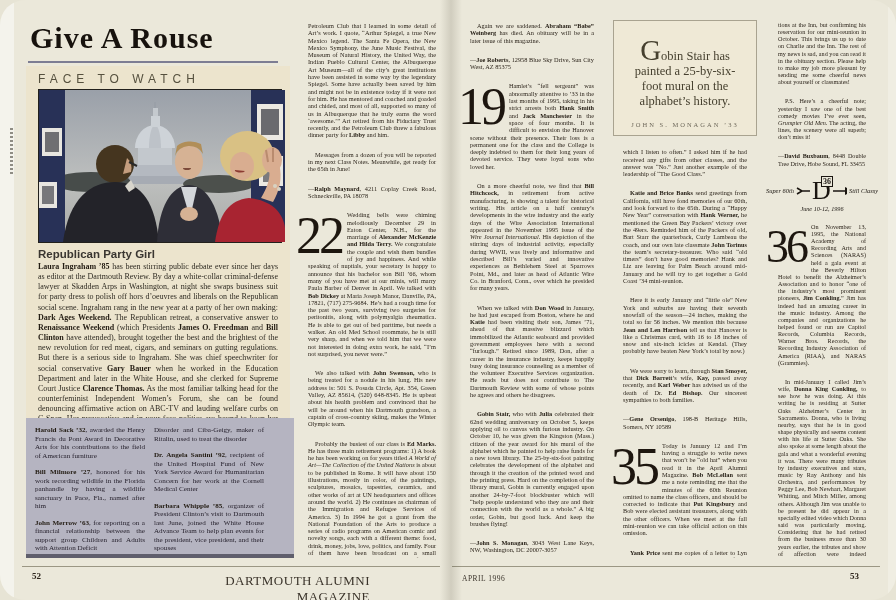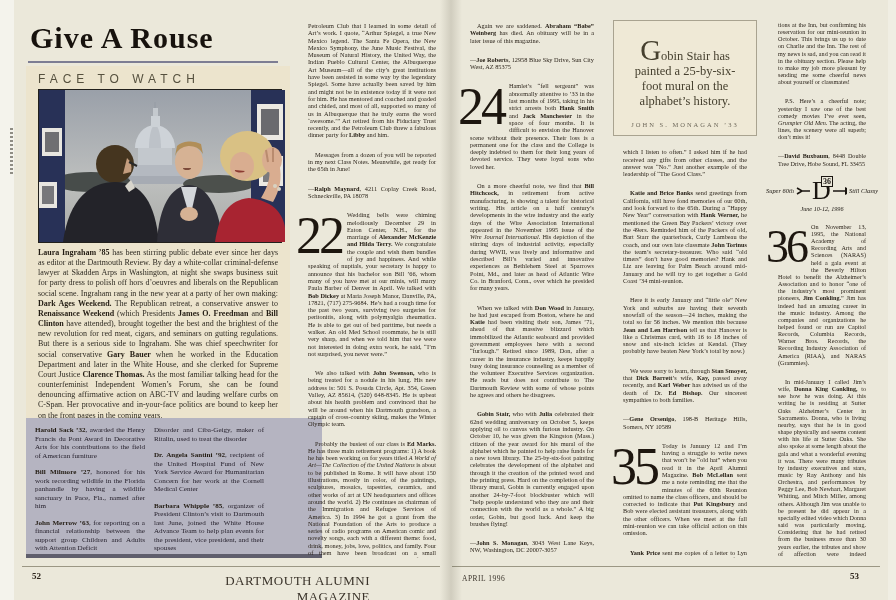--- a/index.html
+++ b/index.html
@@ -1,37 +1,37 @@
 <!DOCTYPE html>
 <html><head>
 <meta charset="utf-8">
 <style>
   html,body{margin:0;padding:0;}
   body{width:896px;height:600px;background:#e7e4d5;font-family:"Liberation Serif","DejaVu Serif",serif;}
-  .spread{position:relative;width:896px;height:600px;background:#ebe8da;overflow:hidden;}
+  .spread{position:relative;width:896px;height:600px;background:#ebe8da;overflow:hidden;border-radius:25px;}
   .edgeL{position:absolute;left:0;top:0;width:14px;height:600px;background:#f4f3ec;}
   .edgeR{position:absolute;right:0;top:0;width:8px;height:600px;background:#f0eee3;}
   .gutter{position:absolute;left:440px;top:0;width:22px;height:600px;
     background:linear-gradient(90deg,rgba(0,0,0,0),rgba(70,64,46,.16) 50%,rgba(0,0,0,0));}
   .credit-vert{position:absolute;left:10px;top:128px;width:3px;height:46px;
     background:repeating-linear-gradient(180deg,#8f8d84 0 2px,transparent 2px 4px);}
   
   .headline{position:absolute;left:30px;top:22px;margin:0;font:700 30px/32px "Liberation Serif",serif;
     letter-spacing:1px;color:#17120d;}
   .head-rule{position:absolute;left:28px;top:61px;width:250px;height:2px;background:#7d7d93;}
   .panel{position:absolute;left:26px;top:66px;width:264px;height:352px;background:#ece4cd;overflow:hidden;}
   .kicker{margin:6px 0 3px 12px;font-family:"Liberation Sans",sans-serif;font-size:12px;
     letter-spacing:5px;color:#55503e;}
   .photo{margin:2px 8px 5px 12px;height:152px;border:1px solid #22201c;background:#9aa2ab;}
   .photo svg{display:block;}
   .ptitle{margin:4px 12px 1px;font:700 11.5px/13px "Liberation Sans",sans-serif;color:#3a3631;}
   .ptext{margin:0 12px;font-size:8px;line-height:10.15px;color:#2e2a22;text-align:justify;}
   .ptext p{margin:0;}
   
-  .awards{position:absolute;left:26px;top:418px;width:296px;height:140px;background:#b5b4c1;
+  .awards{position:absolute;left:26px;top:418px;width:268px;height:140px;background:#b5b4c1;
     border-bottom:4px solid #5f5e6c;display:flex;gap:9px;padding:8px 9px 0;box-sizing:border-box;overflow:hidden;}
   .acol{width:110px;font-size:7.1px;line-height:8.5px;color:#27222e;text-align:justify;}
   .acol p{margin:0 0 8px;}
   
   .ncol{position:absolute;top:10px;height:548px;overflow:hidden;text-align:justify;color:#2c241b;
     font-size:6.3px;line-height:7.3px;}
   .ncol p{margin:12px;}
   .ncol .ind{text-indent:7px;}
   .dropnum{float:left;font:400 52px/44px "Liberation Serif",serif;letter-spacing:-3px;
     color:#1d160f;margin:3px 5px 0 0;}
@@ -134,20 +134,21 @@
           <path d="M176,152 C180,124 190,110 210,108 C232,110 244,122 246,138 L246,152 Z" fill="#a82431"></path>
           <path d="M222,108 C228,98 232,88 230,78 L240,74 C244,88 240,102 234,112 Z" fill="#d9ad90"></path>
           <ellipse cx="233" cy="70" rx="10" ry="13" fill="#d9ad90"></ellipse>
           <line x1="227" y1="60" x2="229" y2="72" stroke="#b98b6e" stroke-width="2"></line>
           <line x1="234" y1="58" x2="234" y2="72" stroke="#b98b6e" stroke-width="2"></line>
           <circle cx="236" cy="96" r="2" fill="#d8d2c2"></circle>
             <circle cx="240" cy="99" r="2" fill="#d8d2c2"></circle>
         </g>
       </svg>
     </div>
+    <h2 class="ptitle">Republican Party Girl</h2>
     <div class="ptext">
         <p class=""><b>Laura Ingraham ’85</b> has been stirring public debate ever since her days as editor at the Dartmouth Review. By day a white-collar criminal-defense lawyer at Skadden Arps in Washington, at night she swaps business suit for party dress to polish off hors d’oeuvres and liberals on the Republican social scene. Ingraham rang in the new year at a party of her own making: <b>Dark Ages Weekend.</b> The Republican retreat, a conservative answer to <b>Renaissance Weekend</b> (which Presidents <b>James O. Freedman</b> and <b>Bill Clinton</b> have attended), brought together the best and the brightest of the new revolution for red meat, cigars, and seminars on gutting regulations. But there is a serious side to Ingraham. She was chief speechwriter for social conservative <b>Gary Bauer</b> when he worked in the Education Department and later in the White House, and she clerked for Supreme Court Justice <b>Clarence Thomas.</b> As the most familiar talking head for the counterfeminist Independent Women’s Forum, she can be found denouncing affirmative action on ABC-TV and lauding welfare curbs on C-Span. Her provocative and in-your-face politics are bound to keep her on the front pages in the coming years.</p>
       </div>
   </div>
 
   <div class="awards">
     <div class="acol">
         <p class=""><b>Harold Sack ’32</b>, awarded the Henry Francis du Pont Award in Decorative Arts for his contributions to the field of American furniture</p>
         <p class=""><b>Bill Milmore ’27</b>, honored for his work recording wildlife in the Florida panhandle by having a wildlife sanctuary in Pace, Fla., named after him</p>
         <p class=""><b>John Merrow ’63</b>, for reporting on a financial relationship between the support group Children and Adults with Attention Deficit</p>
@@ -169,21 +170,21 @@
       <p class="ind">Probably the busiest of our class is <b>Ed Marks.</b> He has three main retirement programs: 1) A book he has been working on for years titled <i>A World of Art—The Collection of the United Nations</i> is about to be published in Rome. It will have about 150 illustrations, mostly in color, of the paintings, sculptures, mosaics, tapestries, ceramics, and other works of art at UN headquarters and offices around the world. 2) He continues as chairman of the Immigration and Refugee Services of America. 3) In 1994 he got a grant from the National Foundation of the Arts to produce a series of radio programs on American comic and novelty songs, each with a different theme: food, drink, money, jobs, love, politics, and family. Four of them have been broadcast on a small Massachusetts station. It would seem Ed fits into the new classification of society called OPALs (older people with active lifestyles), the acronym for the 65-plus set.</p>
     </div>
 
   <div class="footrule" style="left:22px;width:418px;"></div>
   <span class="folio" style="left:32px;top:571px;">52</span>
   <span class="fmag">DARTMOUTH ALUMNI MAGAZINE</span>
 
   <div class="ncol" style="left:458px;width:148px;">
       <p class="ind">Again we are saddened. <b>Abraham “Babe” Weinberg</b> has died. An obituary will be in a later issue of this magazine.</p>
       <p class=" sig">—<b>Joe Roberts</b>, 12958 Blue Sky Drive, Sun City West, AZ 85375</p>
-      <span class="dropnum">24</span>
+      <span class="dropnum">19</span>
       <p class="">Hamlet’s “fell sergeant” was abnormally attentive to ’33 in the last months of 1995, taking in his strict arrests both <b>Hank Smith</b> and <b>Jack Manchester</b> in the space of four months. It is difficult to envision the Hanover scene without their presence. Their loss is a permanent one for the class and the College is deeply indebted to them for their long years of devoted service. They were loyal sons who loved her.</p>
       <p class="ind">On a more cheerful note, we find that <b>Bill Hitchcock,</b> in retirement from active manufacturing, is showing a talent for historical writing. His article on a half century’s developments in the wire industry and the early days of the Wire Association International appeared in the November 1995 issue of the <i>Wire Journal International.</i> His depiction of the stirring days of industrial activity, especially during WWII, was lively and informative and described Bill’s varied and innovative experiences as Bethlehem Steel at Sparrows Point, Md., and later as head of Atlantic Wire Co. in Branford, Conn., over which he presided for many years.</p>
       <p class="ind">When we talked with <b>Don Wood</b> in January, he had just escaped from Boston, where he and <b>Katie</b> had been visiting their son, James ’71, ahead of that massive blizzard which immobilized the Atlantic seaboard and provided government employees here with a second “furlough.” Retired since 1989, Don, after a career in the insurance industry, keeps happily busy doing insurance counseling as a member of the volunteer Executive Services organization. He reads but does not contribute to The Dartmouth Review with some of whose points he agrees and others he disagrees.</p>
       <p class="ind"><b>Gobin Stair,</b> who with <b>Julia</b> celebrated their 62nd wedding anniversary on October 5, keeps applying oil to canvas with furious industry. On October 10, he was given the Kingston (Mass.) citizen of the year award for his mural of the alphabet which he painted to help raise funds for a new town library. The 25-by-six-foot painting celebrates the development of the alphabet and through it the creation of the printed word and the printing press. Hard on the completion of the library mural, Gobin is currently engaged upon another 24-by-7-foot blockbuster which will “help people understand who they are and their connection with the world as a whole.” A big order, Gobin, but good luck. And keep the brushes flying!</p>
       <p class=" sig">—<b>John S. Monagan</b>, 3043 West Lane Keys, NW, Washington, DC 20007-3057</p>
       <span class="dropnum">34</span>
       <p class="">During the morning of the Princeton game, I met a Dartmouth ’99, Eric Spletzer, who attended John Jay High School in nearby Katonah, N.Y. He noticed my 50th Reunion 1934 cap and said, “I would like to thank you and your classmates for the cassette of Dartmouth music you gave us, and</p>
     </div>
 
   <div class="ncol" style="left:611px;width:148px;text-align:justify;">

